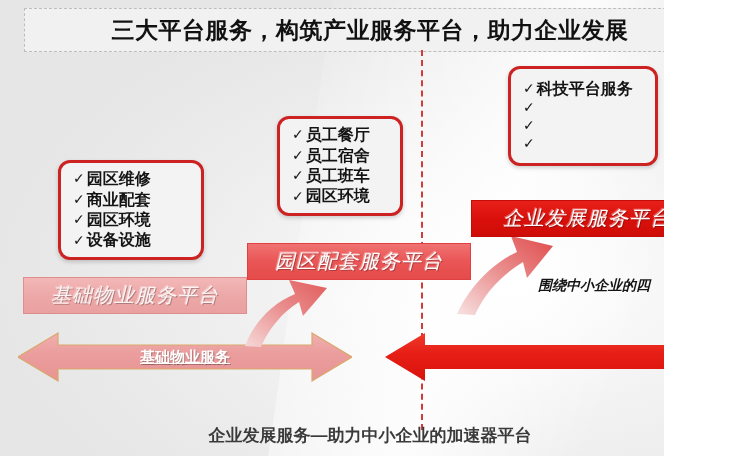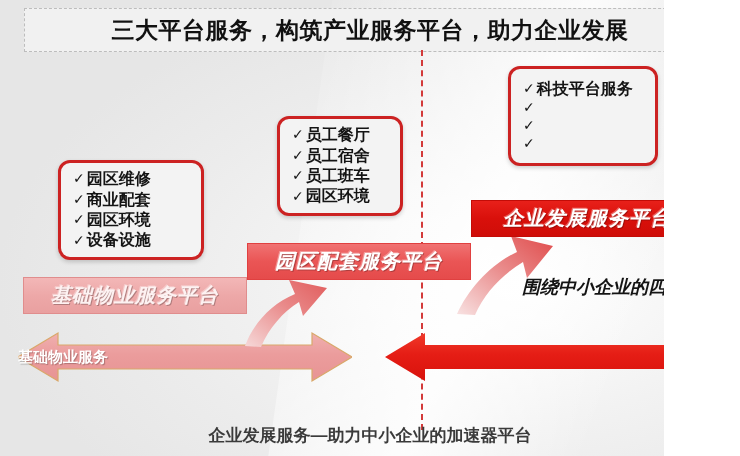--- a/index.html
+++ b/index.html
@@ -96,21 +96,21 @@
   
   .bar {
     position: absolute;
     box-sizing: border-box;
     display: flex;
     align-items: center;
     justify-content: center;
   }
   .bar-label {
     font-size: 20px;
-    font-weight: bold;
+    font-weight: normal;
     font-style: italic;
     color: #ffffff;
     text-shadow: 1px 1px 0 rgba(0,0,0,.25), -1px -1px 0 rgba(255,255,255,.35);
     white-space: nowrap;
     letter-spacing: 1px;
   }
   #bar-base {
     left: 23px; top: 277px; width: 224px; height: 37px;
     background: linear-gradient(180deg, #f3b7b7 0%, #eda8a8 50%, #e9a0a0 100%);
     border: 1px solid #e08d8d;
@@ -134,39 +134,40 @@
   }
   #curve-left  { left: 243px; top: 268px; width: 110px; height: 80px; }
   #curve-right { left: 455px; top: 226px; width: 120px; height: 90px; }
 
   
   .note {
     position: absolute;
     left: 506px; top: 276px;
     width: 176px;
     text-align: center;
-    font-size: 18px;
+    font-size: 14px;
     font-weight: bold;
     font-style: italic;
     color: #141414;
     line-height: 1.32;
   }
 
   
   .dbl-arrow { position: absolute; }
   #dbl-left  { left: 18px;  top: 331px; width: 334px; height: 52px; }
   #dbl-right { left: 385px; top: 331px; width: 333px; height: 52px; }
   .dbl-label {
     position: absolute;
     top: 0; height: 52px;
-    display: flex; align-items: center; 
+    display: flex; align-items: center; justify-content: center;
     font-size: 15px; font-weight: bold; color: #ffffff;
     text-shadow: 1px 1px 1px rgba(0,0,0,.25);
     white-space: nowrap;
     pointer-events: none;
+    text-decoration: underline;
   }
 
   
   .caption {
     position: absolute;
     left: 0; top: 424px;
     width: 740px;
     text-align: center;
     font-size: 17px;
     font-weight: bold;

